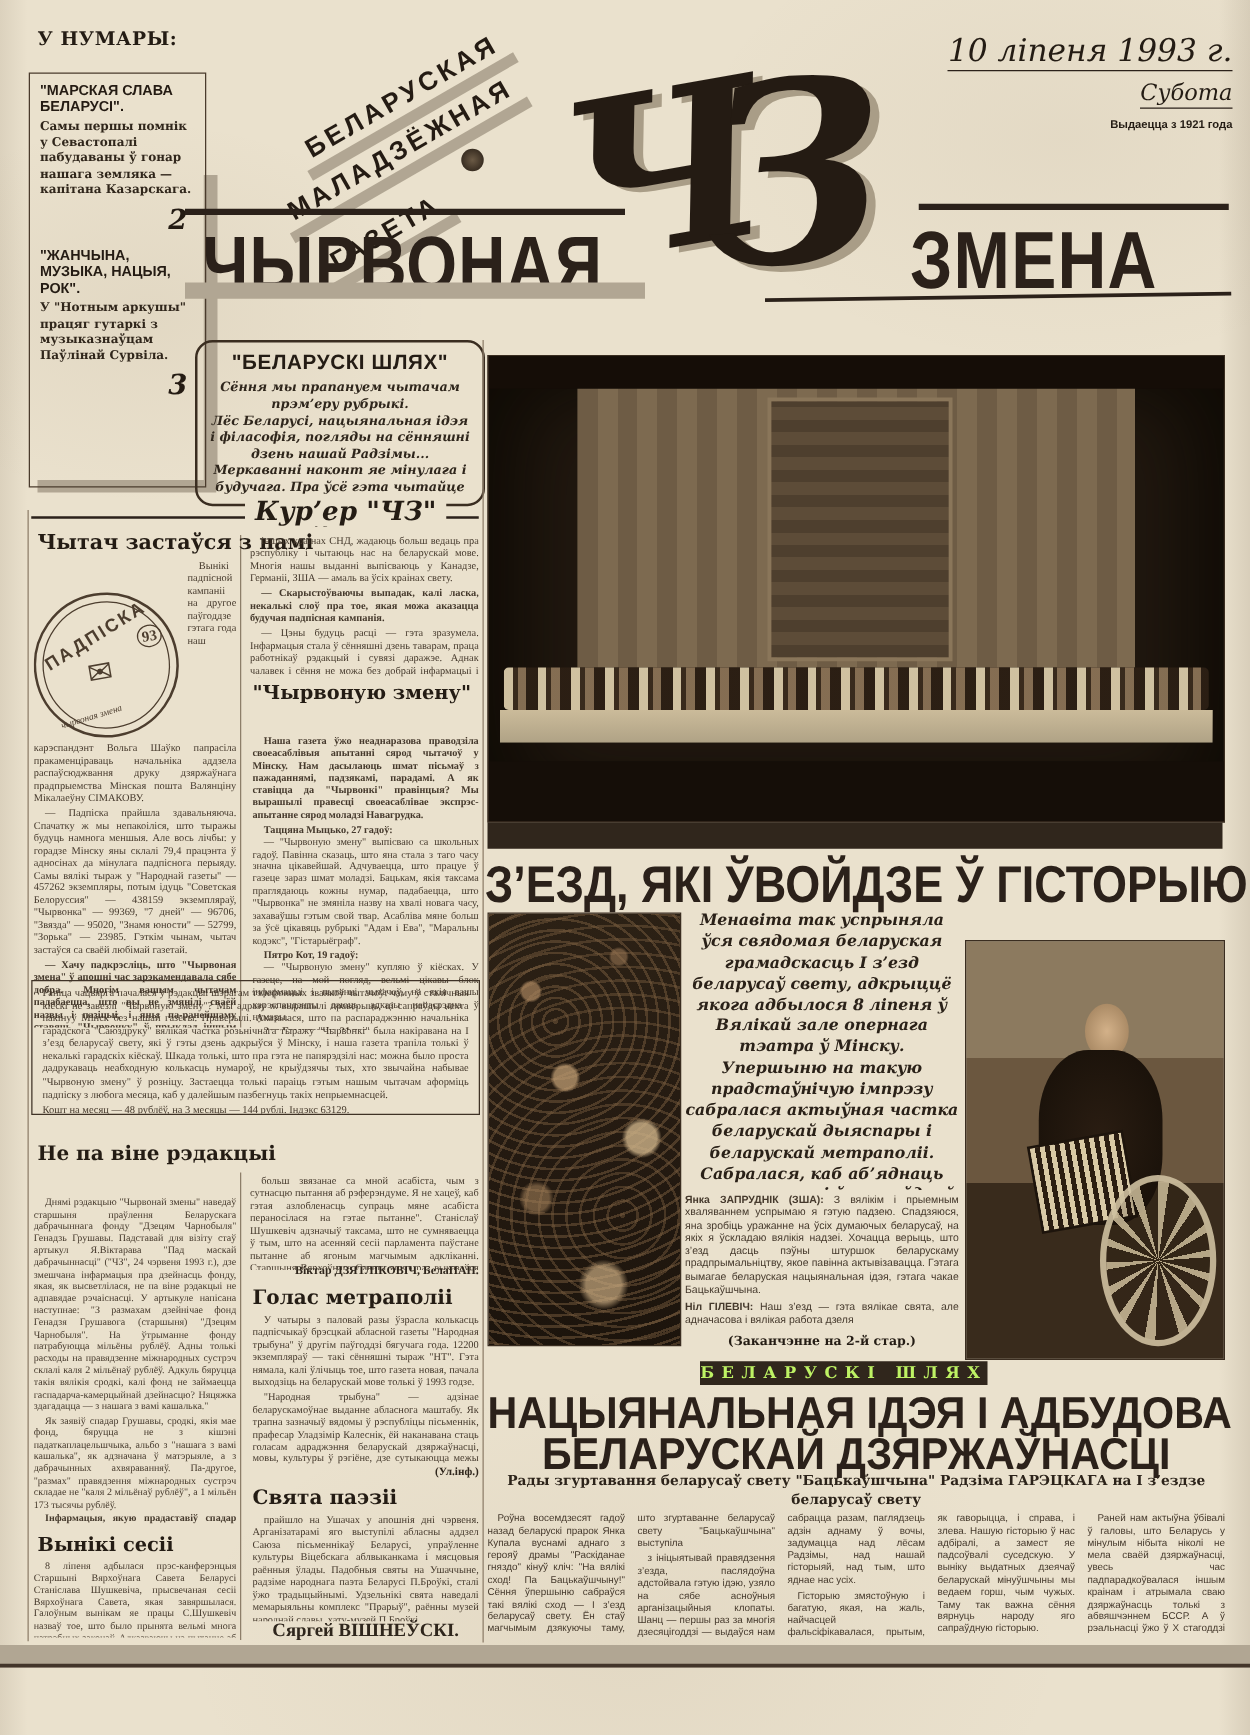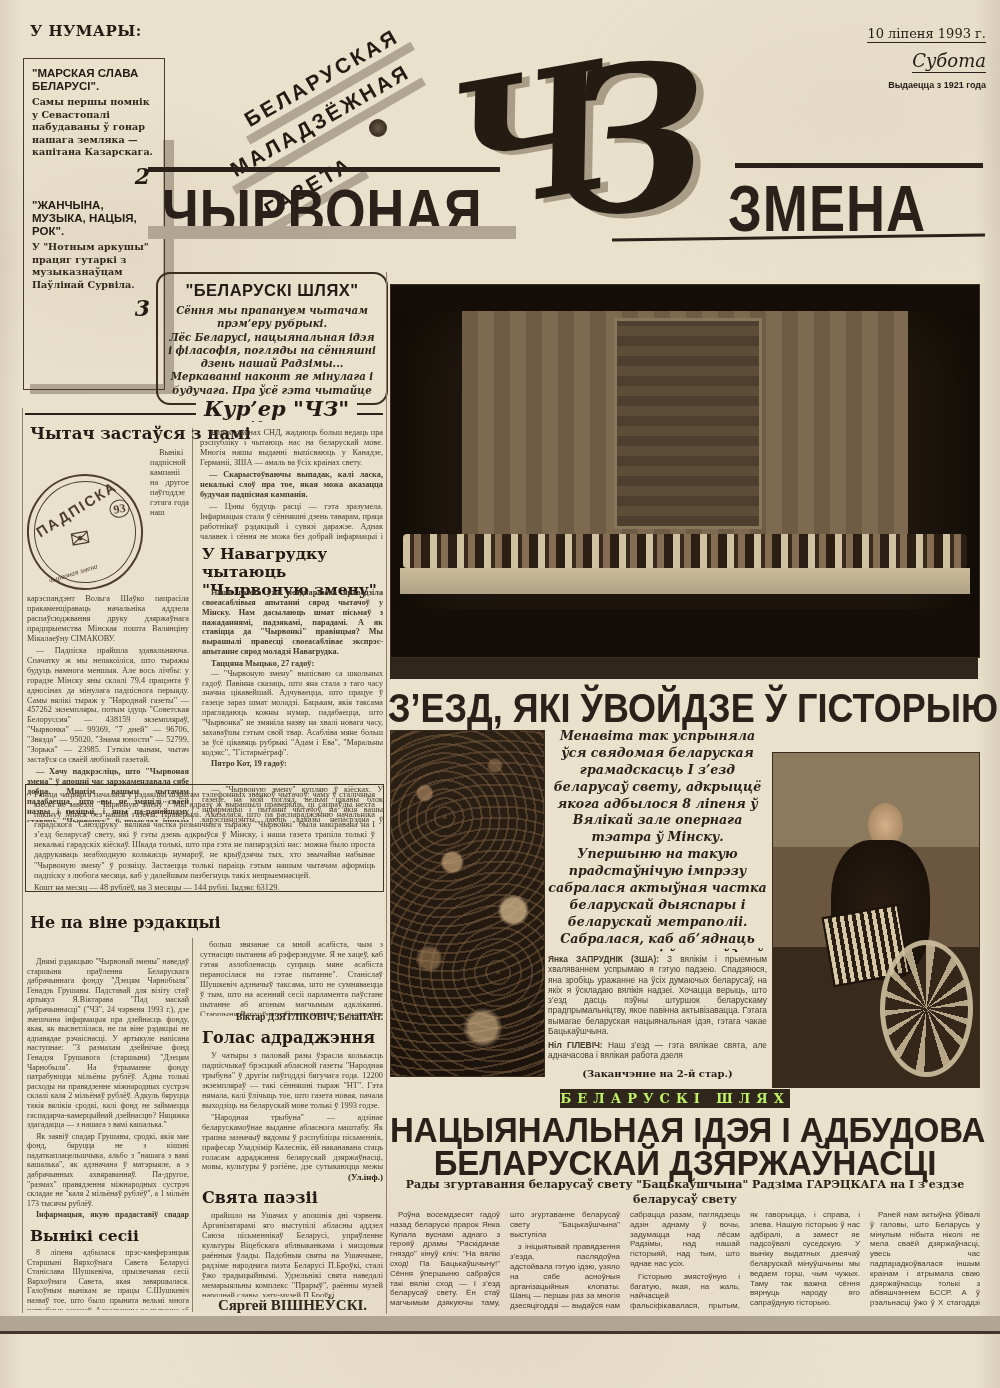--- a/index.html
+++ b/index.html
@@ -122,21 +122,21 @@
   <div class="abs" style="left:452px;top:32px;width:290px;height:240px;">
     <span class="abs logo-ch" style="left:0;top:18px;font-size:175px;transform:rotate(-10deg);">Ч</span>
     <span class="abs logo-ch" style="left:112px;top:8px;font-size:200px;transform:rotate(-4deg);">З</span>
   </div>
 
   <div class="abs rule" style="left:735px;top:163px;width:248px;height:5px;"></div>
   <div class="abs mast-big" style="left:728px;top:171px;font-size:57px;">ЗМЕНА</div>
   <div class="abs rule" style="left:612px;top:236px;width:373px;height:3px;transform:rotate(-0.8deg);"></div>
 
   <div class="abs rightinfo" style="left:688px;top:26px;width:298px;">
-    <div style="font-size:13px;margin-bottom:7px;"><span class="u">10 ліпеня 1993 г.</span></div>
+    <div style="font-style:italic;font-size:25px;margin-bottom:7px;"><span class="u">10 ліпеня 1993 г.</span></div>
     <div style="font-style:italic;font-size:18px;margin-bottom:7px;"><span class="u">Субота</span></div>
     <div style="font-family:'Liberation Sans',sans-serif;font-weight:bold;font-size:9px;">Выдаецца з 1921 года</div>
   </div>
 
   <div id="rubricbox" class="abs" style="left:156px;top:272px;width:208px;height:118px;">
     <div class="t">"БЕЛАРУСКІ ШЛЯХ"</div>
     <div class="b">Сёння мы прапануем чытачам прэм’еру рубрыкі.</div>
     <div class="b">Лёс Беларусі, нацыянальная ідэя і філасофія, погляды на сённяшні дзень нашай Радзімы... Меркаванні наконт яе мінулага і будучага. Пра ўсё гэта чытайце ў матэрыялах рубрыкі "Беларускі шлях".</div>
   </div>
 
@@ -170,28 +170,27 @@
 
   </div>
 
   <div class="abs small" style="left:200px;top:428px;width:183px;height:114px;">
     <p>іншых краінах СНД, жадаюць больш ведаць пра рэспубліку і чытаюць нас на беларускай мове. Многія нашы выданні выпісваюць у Канадзе, Германіі, ЗША — амаль ва ўсіх краінах свету.</p>
     <p class="bolditalic">— Скарыстоўваючы выпадак, калі ласка, некалькі слоў пра тое, якая можа аказацца будучая падпісная кампанія.</p>
     <p>— Цэны будуць расці — гэта зразумела. Інфармацыя стала ў сённяшні дзень таварам, праца работнікаў рэдакцый і сувязі даражэе. Аднак чалавек і сёння не можа без добрай інфармацыі і абароны. Адно без падтрымкі дзяржавы газетам ужо жыць нельга.</p>
   </div>
 
   <div class="abs arthead" style="left:202px;top:545px;width:182px;font-size:15.5px;line-height:1.15;">
-    <div>У Навагрудку чытаюць</div>
     <div>"Чырвоную змену"</div>
   </div>
   <div class="abs small" style="left:202px;top:588px;width:181px;height:236px;font-size:8.2px;">
     <p class="bold">Наша газета ўжо неаднаразова праводзіла своеасаблівыя апытанні сярод чытачоў у Мінску. Нам дасылаюць шмат пісьмаў з пажаданнямі, падзякамі, парадамі. А як ставіцца да "Чырвонкі" правінцыя? Мы вырашылі правесці своеасаблівае экспрэс-апытанне сярод моладзі Навагрудка.</p>
     <p class="bold" style="margin-bottom:0;">Таццяна Мыцько, 27 гадоў:</p>
     <p>— "Чырвоную змену" выпісваю са школьных гадоў. Павінна сказаць, што яна стала з таго часу значна цікавейшай. Адчуваецца, што працуе ў газеце зараз шмат моладзі. Бацькам, якія таксама праглядаюць кожны нумар, падабаецца, што "Чырвонка" не змяніла назву на хвалі новага часу, захаваўшы гэтым свой твар. Асабліва мяне больш за ўсё цікавяць рубрыкі "Адам і Ева", "Маральны кодэкс", "Гістарыёграф".</p>
-    <p class="bold" style="margin-bottom:16px;">Пятро Кот, 19 гадоў:</p>
+    <p class="bold" style="margin-bottom:0;">Пятро Кот, 19 гадоў:</p>
     <p>— "Чырвоную змену" купляю ў кіёсках. У газеце, на мой погляд, вельмі цікавы блок інфармацыі і пытанні чытачоў, на якія вашы карэспандэнты даюць адказы непасрэдна ў нумары.</p>
     <p class="bold" style="margin-bottom:0;">Зоя Грышкевіч, 21 год:</p>
 
   </div>
 
   <div id="boxnotice" class="abs" style="left:25px;top:784px;width:341px;height:96px;">
     <span>Раніца чацвярга пачалася ў рэдакцыі шэрагам тэлефонных званкоў чытачоў: чаму ў сталічныя кіёскі не завезлі "Чырвоную змену"? Мы адразу ж вырашылі праверыць, ці сапраўды нехта пакінуў Мінск без нашай газеты. Праверылі. Аказалася, што па распараджэнню начальніка гарадскога "Саюздруку" вялікая частка розьнічнага тыражу "Чырвонкі" была накіравана на І з’езд беларусаў свету, які ў гэты дзень адкрыўся ў Мінску, і наша газета трапіла толькі ў некалькі гарадскіх кіёскаў. Шкада толькі, што пра гэта не папярэдзілі нас: можна было проста дадрукаваць неабходную колькасць нумароў, не крыўдзячы тых, хто звычайна набывае "Чырвоную змену" ў розніцу. Застаецца толькі параіць гэтым нашым чытачам аформіць падпіску з любога месяца, каб у далейшым пазбегнуць такіх непрыемнасцей.</span>
     <div style="margin-top:2px;">Кошт на месяц — 48 рублёў, на 3 месяцы — 144 рублі. Індэкс 63129.</div>
   </div>
 
@@ -205,21 +204,21 @@
   <div class="abs arthead" style="left:30px;top:1226px;font-size:15.5px;">Вынікі сесіі</div>
   <div class="abs small" style="left:27px;top:1248px;width:162px;height:62px;font-size:8px;">
     <p>8 ліпеня адбылася прэс-канферэнцыя Старшыні Вярхоўнага Савета Беларусі Станіслава Шушкевіча, прысвечаная сесіі Вярхоўнага Савета, якая завяршылася. Галоўным вынікам яе працы С.Шушкевіч назваў тое, што было прынята вельмі многа патрэбных законаў. Адказваючы на пытанне аб тым, чаму ён не паставіў на галасаванне пытанне аб рэферэндуме, С.Шушкевіч адказаў, што ў той сітуацыі гэта было б бессэнсоўна.</p>
   </div>
 
   <div class="abs small" style="left:200px;top:940px;width:183px;height:76px;">
     <p>больш звязанае са мной асабіста, чым з сутнасцю пытання аб рэферэндуме. Я не хацеў, каб гэтая азлобленасць супраць мяне асабіста пераносілася на гэтае пытанне". Станіслаў Шушкевіч адзначыў таксама, што не сумняваецца ў тым, што на асенняй сесіі парламента паўстане пытанне аб ягоным магчымым адкліканні. Старшыня Вярхоўнага Савета яшчэ раз выказаўся за ідэю склікання Канстытуцыйнай Асамблеі.</p>
   </div>
   <div class="abs byline" style="left:200px;top:1012px;width:183px;font-size:9.5px;">Віктар ДЗЯТЛІКОВІЧ, БелаПАН.</div>
 
-  <div class="abs arthead" style="left:202px;top:1028px;font-size:16px;">Голас адраджэння</div>
+  <div class="abs arthead" style="left:202px;top:1028px;font-size:16px;">Голас метраполіі</div>
   <div class="abs small" style="left:202px;top:1051px;width:181px;height:122px;">
     <p>У чатыры з паловай разы ўзрасла колькасць падпісчыкаў брэсцкай абласной газеты "Народная трыбуна" ў другім паўгоддзі бягучага года. 12200 экземпляраў — такі сённяшні тыраж "НТ". Гэта нямала, калі ўлічыць тое, што газета новая, пачала выходзіць на беларускай мове толькі ў 1993 годзе.</p>
     <p>"Народная трыбуна" — адзінае беларускамоўнае выданне абласнога маштабу. Як трапна зазначыў вядомы ў рэспубліцы пісьменнік, прафесар Уладзімір Калеснік, ёй наканавана стаць голасам адраджэння беларускай дзяржаўнасці, мовы, культуры ў рэгіёне, дзе сутыкаюцца межы трох славянскіх народаў.</p>
   </div>
   <div class="abs byline" style="left:202px;top:1172px;width:181px;">(Ул.інф.)</div>
 
   <div class="abs arthead" style="left:202px;top:1188px;font-size:16px;">Свята паэзіі</div>
   <div class="abs small" style="left:202px;top:1211px;width:181px;height:86px;">
     <p>прайшло на Ушачах у апошнія дні чэрвеня. Арганізатарамі яго выступілі абласны аддзел Саюза пісьменнікаў Беларусі, упраўленне культуры Віцебскага аблвыканкама і мясцовыя раённыя ўлады. Падобныя святы на Ушаччыне, радзіме народнага паэта Беларусі П.Броўкі, сталі ўжо традыцыйнымі. Удзельнікі свята наведалі мемарыяльны комплекс "Прарыў", раённы музей народнай славы, хату-музей П.Броўкі.</p>
   </div>

